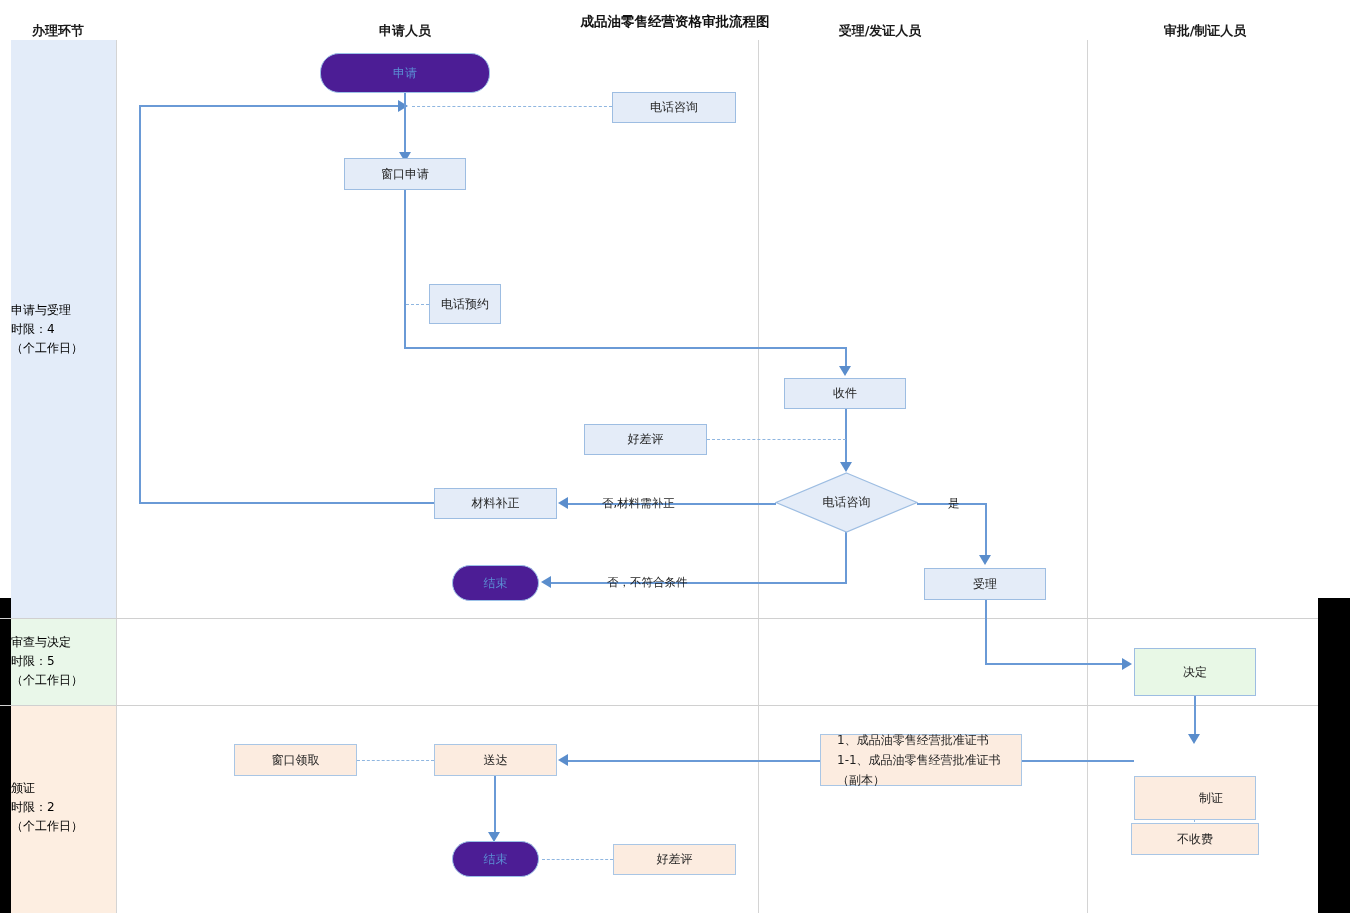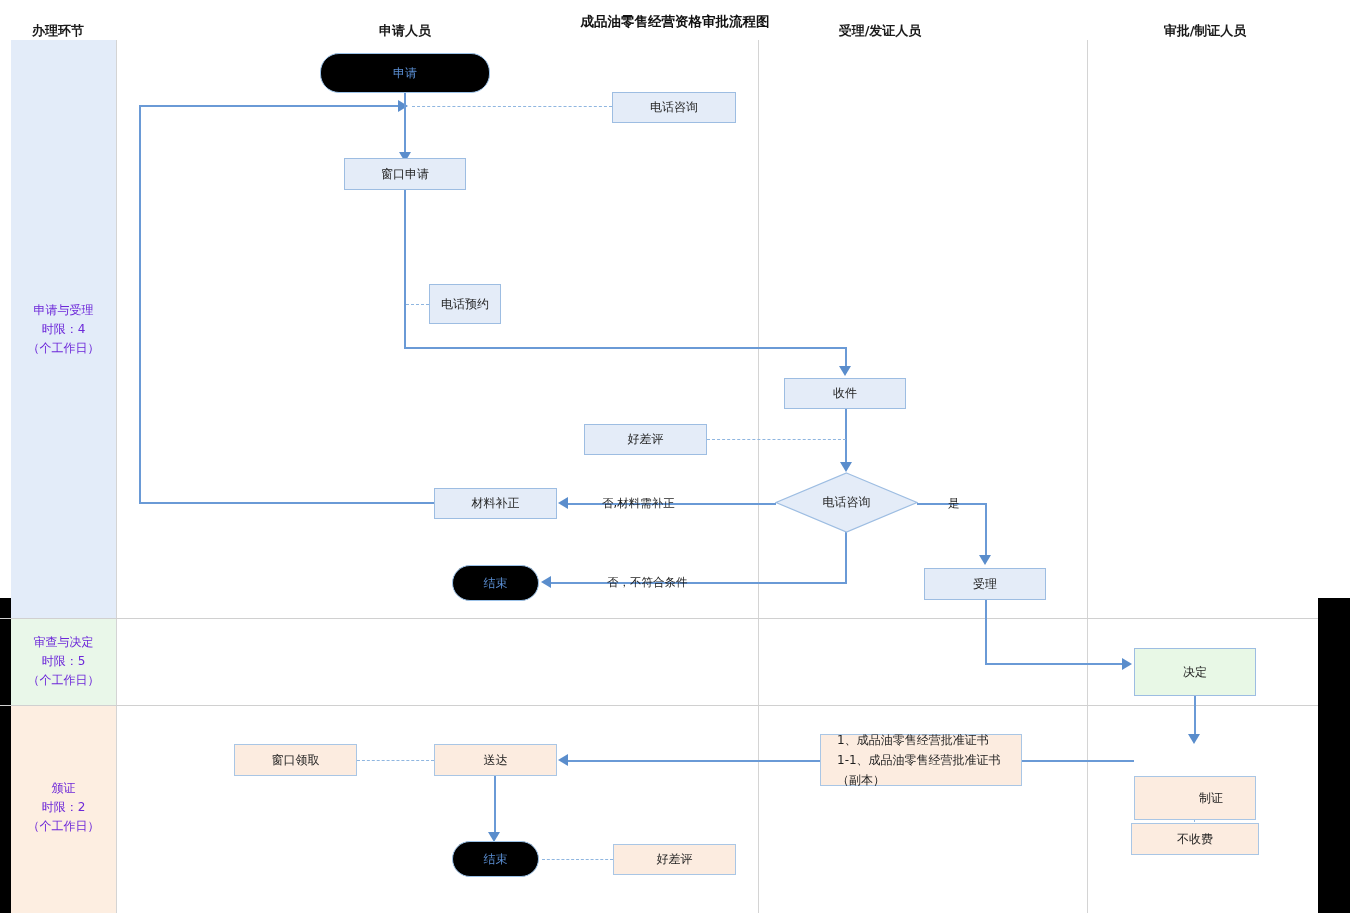--- a/index.html
+++ b/index.html
@@ -31,39 +31,39 @@
     white-space: nowrap;
   }
   .maintitle {
     position: absolute; text-align: center;
     font-size: 13.5px; font-weight: bold; color: #111111;
     white-space: nowrap;
   }
 
   
   .stagelabel {
-    position: absolute; text-align: center;
-    font-size: 12px; color: #6d28d9; line-height: 19px;
+    position: absolute; 
+    font-size: 12px; color: #000000; line-height: 19px;
     white-space: pre-line;
   }
 
   
   .node {
     position: absolute;
     display: flex; align-items: center; justify-content: center;
     text-align: center; font-size: 12px; line-height: 17px;
     color: #1f1f1f;
   }
   .n-blue  { background: #e4ecf8; border: 1px solid #9dbde2; }
   .n-peach { background: #fcece0; border: 1px solid #a9c6e5; }
   .n-green { background: #e8f8e6; border: 1px solid #9dbde2; }
 
   .n-term {
     border-radius: 19px;
-    background: #000000; border: 1px solid #9cc2e8;
+    background: #4c1d95; border: 1px solid #9cc2e8;
     color: #5b8fd4;
   }
   .n-doc { font-size: 12px; line-height: 20px; }
   .n-doc span { display: block; text-align: left; width: 100%; padding-left: 16px; }
 
   
   .diamond { position: absolute; }
   .diamond svg { display: block; }
   .diamond .dlabel {
     position: absolute; inset: 0;

